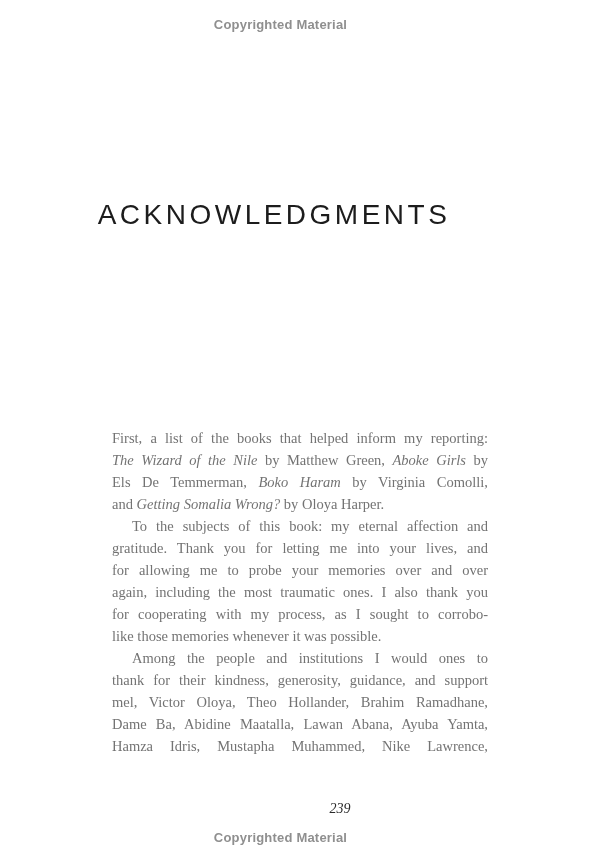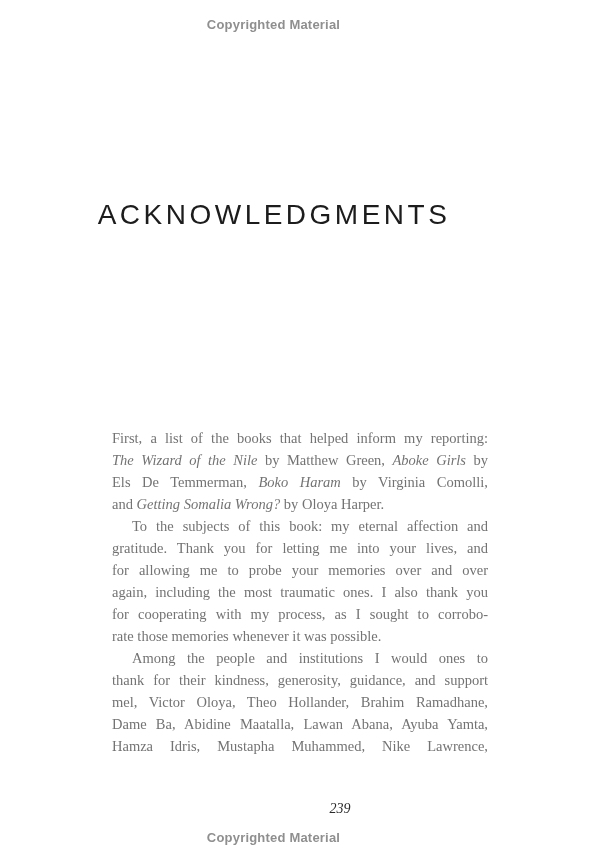--- a/index.html
+++ b/index.html
@@ -6,21 +6,21 @@
   .page {
     position: relative;
     width: 600px;
     height: 865px;
     background: #ffffff;
     overflow: hidden;
     font-family: "Liberation Serif", serif;
   }
   .notice {
     position: absolute;
-    left: 0;
+    left: 7px;
     width: 547px;
     text-align: center;
     font-family: "Liberation Sans", sans-serif;
     font-weight: 700;
     font-size: 13px;
     letter-spacing: 0.2px;
     color: #8f8f8f;
   }
   .notice-top { top: 17px; }
   .notice-bottom { top: 830px; }
@@ -86,21 +86,21 @@
         <div class="line"><em>The Wizard of the Nile</em><span> by Matthew Green, </span><em>Aboke Girls</em><span> by</span></div>
         <div class="line"><span>Els De Temmerman, </span><em>Boko Haram</em><span> by Virginia Comolli,</span></div>
         <div class="line last"><span>and </span><em>Getting Somalia Wrong?</em><span> by Oloya Harper.</span></div>
       </div>
       <div class="para">
         <div class="line indent"><span>To the subjects of this book: my eternal affection and</span></div>
         <div class="line"><span>gratitude. Thank you for letting me into your lives, and</span></div>
         <div class="line"><span>for allowing me to probe your memories over and over</span></div>
         <div class="line"><span>again, including the most traumatic ones. I also thank you</span></div>
         <div class="line"><span>for cooperating with my process, as I sought to corrobo-</span></div>
-        <div class="line last"><span>rate those memories whenever it was possible.</span></div>
+        <div class="line last"><span>like those memories whenever it was possible.</span></div>
       </div>
       <div class="para">
         <div class="line indent"><span>Among the people and institutions I would ones to</span></div>
         <div class="line"><span>thank for their kindness, generosity, guidance, and support</span></div>
         <div class="line"><span>mel, Victor Oloya, Theo Hollander, Brahim Ramadhane,</span></div>
         <div class="line"><span>Dame Ba, Abidine Maatalla, Lawan Abana, Ayuba Yamta,</span></div>
         <div class="line"><span>Hamza Idris, Mustapha Muhammed, Nike Lawrence,</span></div>
       </div>
     </div>
 

